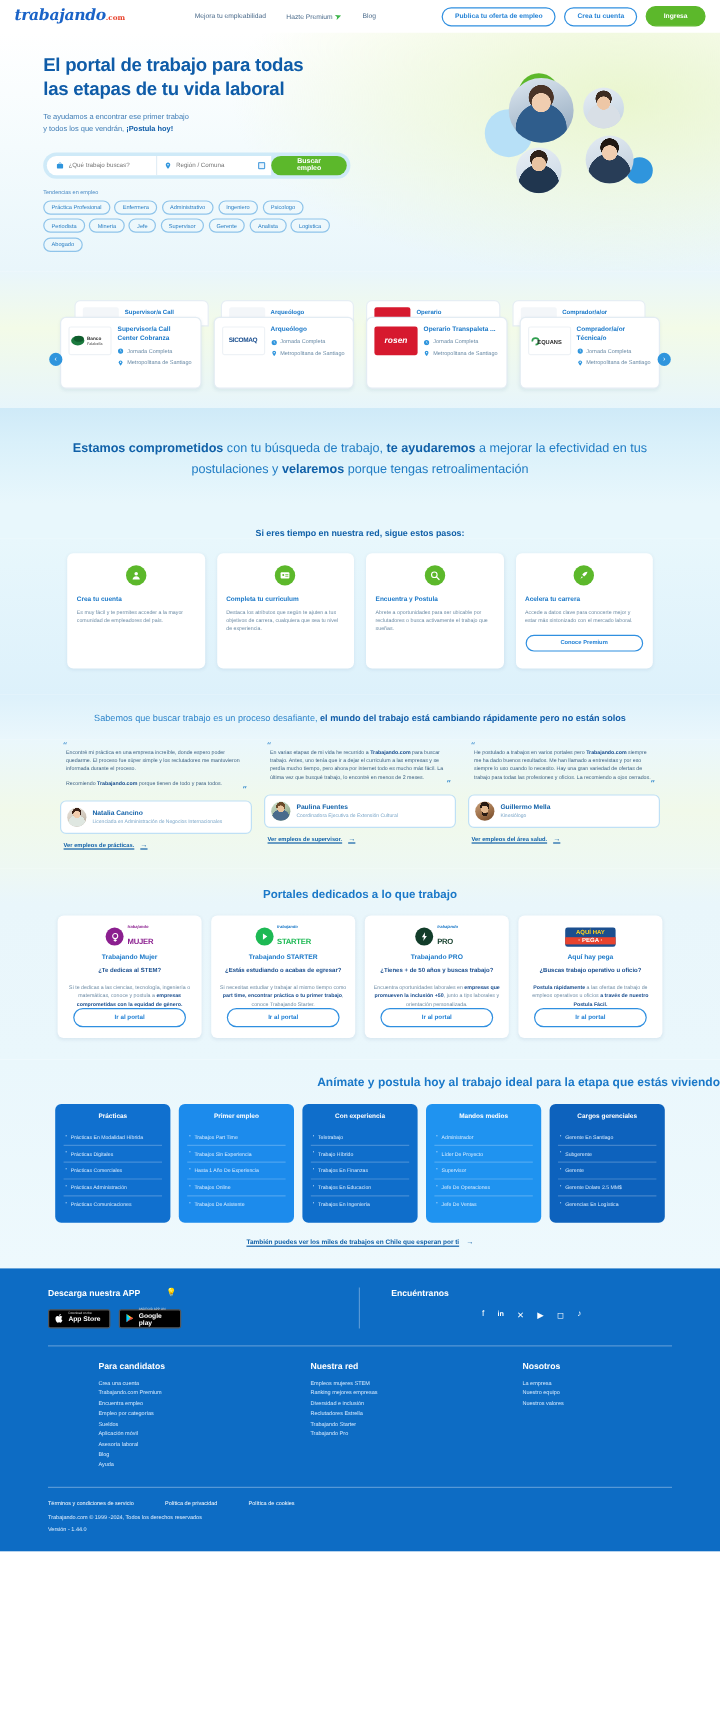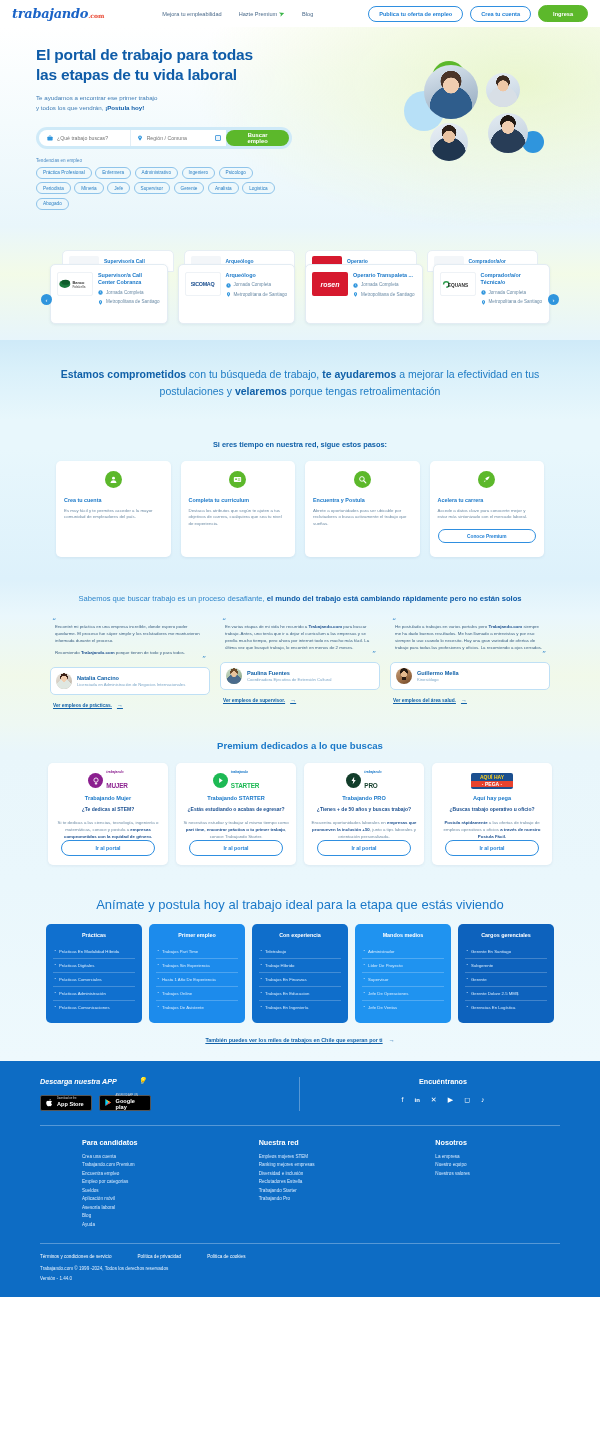--- a/index.html
+++ b/index.html
@@ -185,21 +185,21 @@
     margin-top: auto; margin-left: 6px; margin-right: 6px; border: 1px solid #2f8fe0; background: #fff;
     color: #1f7fd4; border-radius: 999px; font-size: 5.2px; font-weight: bold; padding: 4px 0;
     cursor: pointer; font-family: "Liberation Sans", sans-serif;
   }
   .aqui-logo { width: 42px; background: #1b4f8f; border-radius: 2px; padding: 2px 0; }
   .aqui-logo .l1 { font-size: 5px; font-weight: bold; color: #ffd21e; line-height: 1.1; }
   .aqui-logo .l2 { font-size: 5px; font-weight: bold; color: #fff; background: #e8432e; line-height: 1.2; }
 
   
   .cats { background: linear-gradient(180deg,#eaf7fc 0%, #eef9fd 100%); padding: 14px 0 18px; }
-  .cats h2 { text-align: center; font-size: 13px; font-weight: normal; color: #1a78c8; }
+  .cats h2 { text-align: right; font-size: 10px; font-weight: bold; color: #1a78c8; }
   .cat-grid { display: flex; gap: 7px; padding: 12px 46px 0; }
   .cat { flex: 1; background: #1070cf; border-radius: 5px; padding: 8px 7px 9px; }
   .cat:nth-child(2) { background: #1c8bec; }
   .cat:nth-child(3) { background: #0f6ecb; }
   .cat:nth-child(4) { background: #1f93f0; }
   .cat:nth-child(5) { background: #0d62bd; }
   .cat h3 { text-align: center; font-size: 5.4px; font-weight: bold; color: #fff; margin-bottom: 7px; }
   .cat ul { list-style: none; }
   .cat li {
     font-size: 4.3px; color: #d8ecff; padding: 4px 0 4px 6px; position: relative;
@@ -210,28 +210,28 @@
   .cats-link {
     margin-top: 14px; text-align: center; font-size: 5.4px; font-weight: bold; color: #1060a8;
     display: flex; justify-content: center; align-items: center; gap: 6px; cursor: pointer;
   }
   .cats-link span:first-child { text-decoration: underline; }
 
   
   .footer { background: #0d6cc4; color: #fff; padding: 16px 40px 0; }
   .f-top { display: flex; }
   .f-app { width: 50%; padding-right: 18px; border-right: 1px solid rgba(255,255,255,.3); }
-  .f-app h3 { font-size: 7.2px; font-weight: bold; display: flex; align-items: center; gap: 22px; font-style: italic; }
+  .f-app h3 { font-size: 7.2px; font-weight: bold; display: flex; align-items: center; gap: 22px; }
   .bulb { font-size: 7px; color: #ffd21e; }
   .stores { margin-top: 9px; display: flex; gap: 7px; }
   .store { background: #000; border: .5px solid #555; border-radius: 2px; width: 52px; height: 16px;
            display: flex; align-items: center; gap: 3px; padding: 0 4px; }
   .store .sl1 { font-size: 2.6px; color: #ddd; line-height: 1.1; }
   .store .sl2 { font-size: 5.6px; color: #fff; font-weight: bold; line-height: 1.1; }
-  .f-soc { width: 50%; padding-left: 26px; text-align: center; }
+  .f-soc { width: 50%; padding-left: 26px; }
   .f-soc h3 { font-size: 7.2px; font-weight: bold; }
   .socials { margin-top: 10px; display: flex; gap: 11px; justify-content: center; align-items: center; }
   .socials span { font-size: 7px; color: #fff; cursor: pointer; }
   .f-divider { border-top: 1px solid rgba(255,255,255,.3); margin: 14px 0 0; }
   .f-cols { display: flex; padding: 12px 0 14px; gap: 10px; }
   .f-col { flex: 1; margin-left: 42px; }
   .f-col h4 { font-size: 7.2px; font-weight: bold; line-height: 1.25; margin-bottom: 6px; }
   .f-col a { display: block; font-size: 4.6px; color: #d6eaff; text-decoration: none; line-height: 1.85; cursor: pointer; }
   .f-bot { border-top: 1px solid rgba(255,255,255,.3); padding: 10px 0 16px; }
   .f-legal { display: flex; gap: 26px; font-size: 4.6px; }
@@ -575,21 +575,21 @@
         <div class="tlink">
             <span>Ver empleos del área salud.</span>
             <span class="arrow-r">→</span>
           </div>
       </div>
 
     </div>
   </section>
 
   <section class="portales">
-    <h2 class="sec-title">Premium dedicados a lo que buscas</h2>
+    <h2 class="sec-title">Portales dedicados a lo que trabajo</h2>
     <div class="portal-grid">
 
       <div class="portal">
         <div class="plogo">
           <span class="plogo-circ" style="background:#8b1f8f">
             <svg viewBox="0 0 16 16" width="10" height="10">
                 <circle cx="8" cy="6.5" r="3.4" fill="none" stroke="#fff" stroke-width="1.4"></circle>
                 <path d="M8 10v4M6 12.2h4" stroke="#fff" stroke-width="1.4"></path>
               </svg>
           </span>

